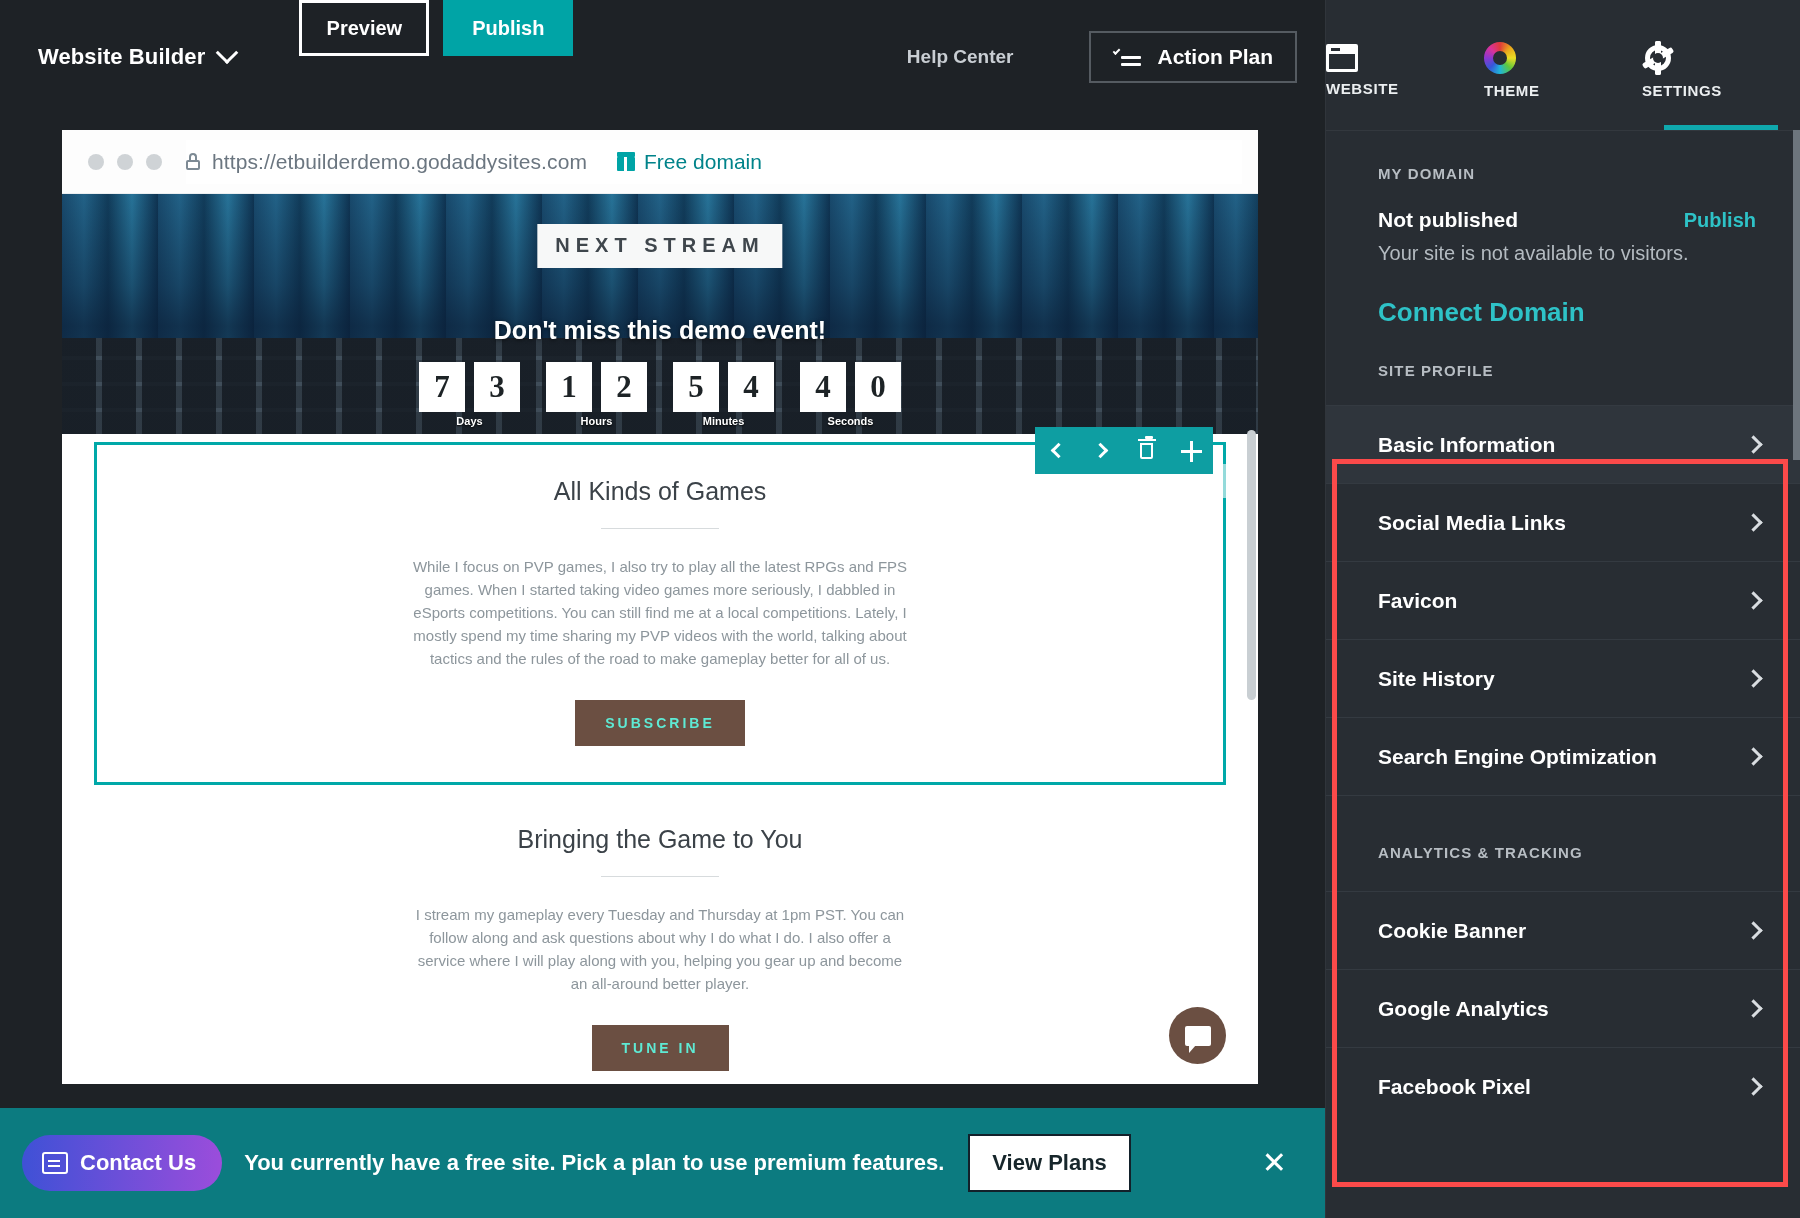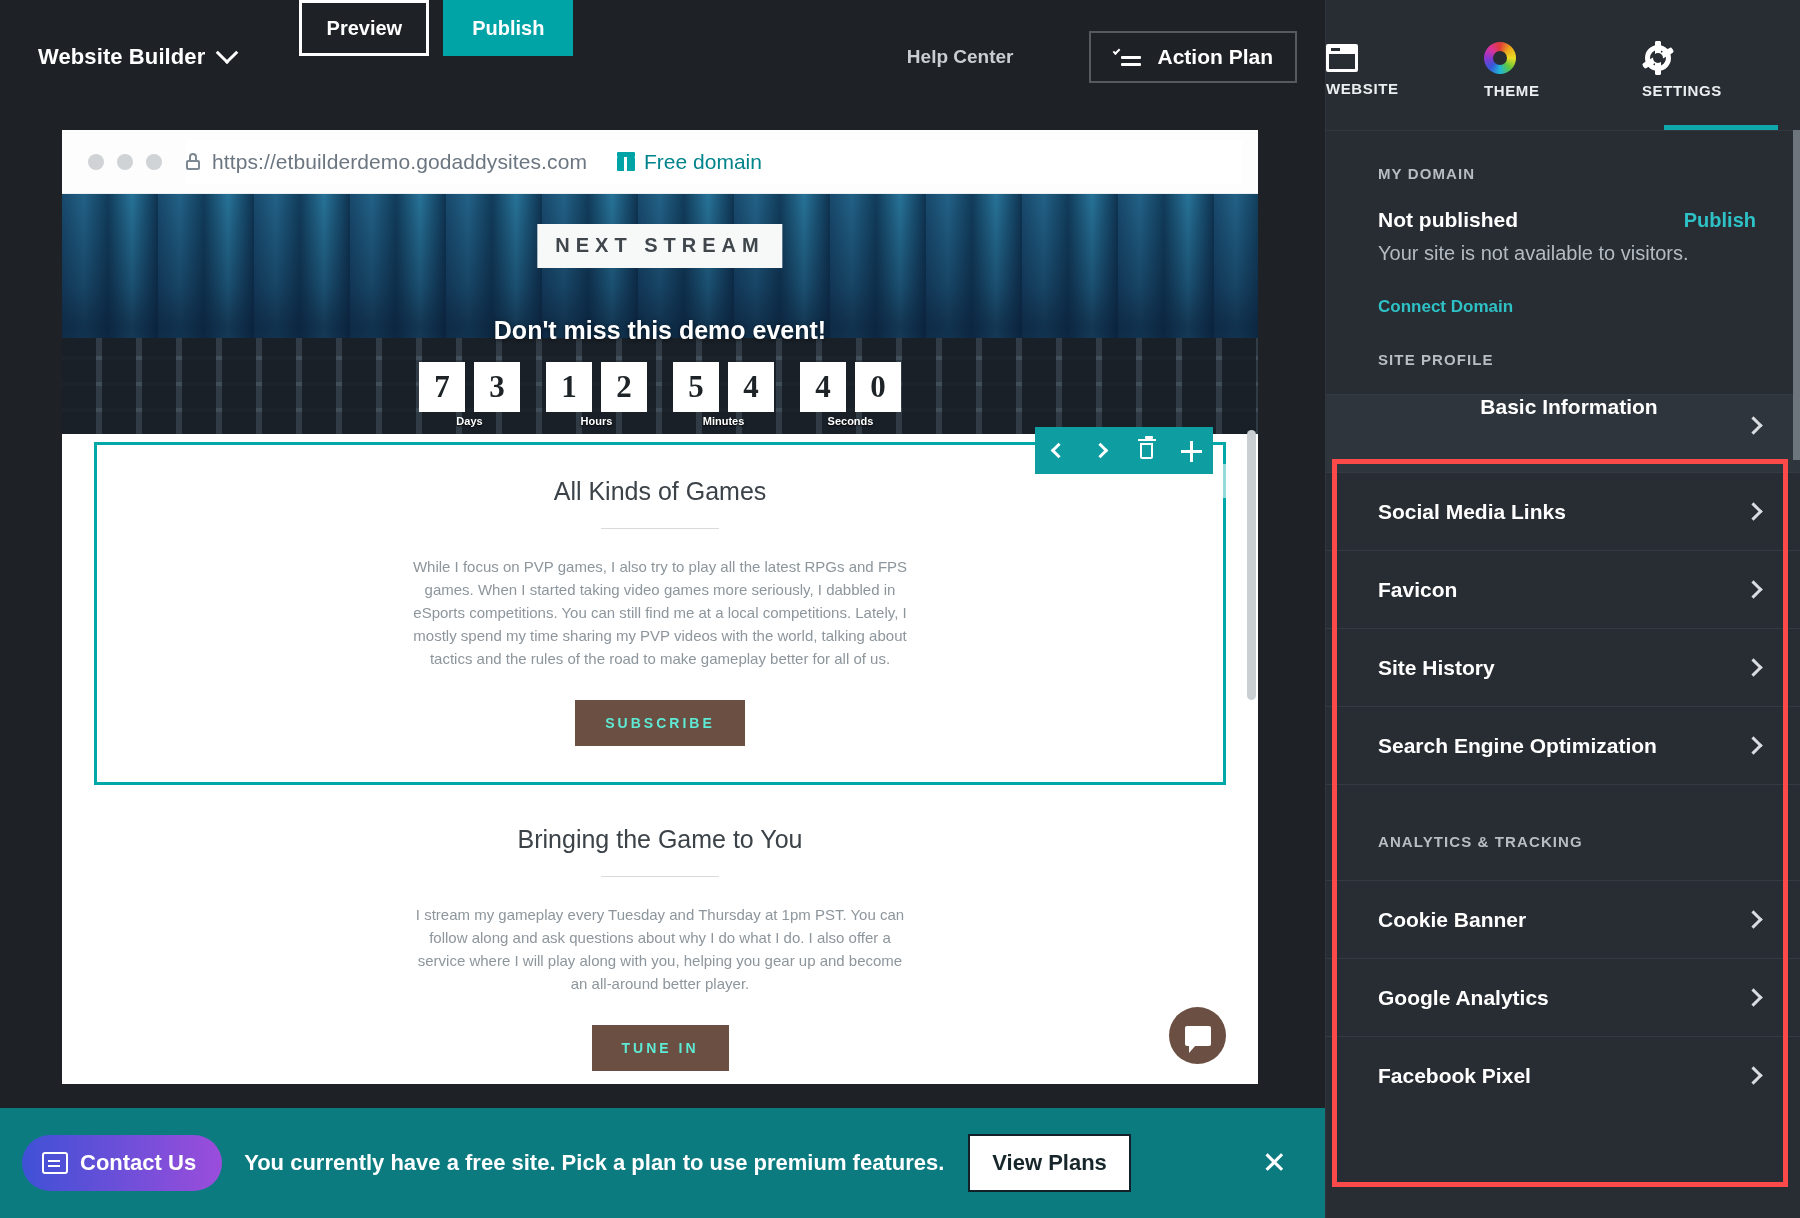--- a/index.html
+++ b/index.html
@@ -265,32 +265,32 @@
   .side-section-label {
     color: #b7bdc3; font-size: 15px; font-weight: bold; letter-spacing: 1.1px;
     padding: 34px 0 0 52px;
   }
   .domain-row {
     display: flex; align-items: baseline; padding: 26px 44px 0 52px;
   }
   .domain-status { color: #ffffff; font-size: 21px; font-weight: bold; }
   .domain-publish { margin-left: auto; color: #2ec2c7; font-size: 20px; font-weight: bold; cursor: pointer; }
   .domain-note { color: #b4bbc1; font-size: 20px; padding: 10px 0 0 52px; }
-  .connect-domain { color: #2ec2c7; font-size: 17px; font-weight: bold; padding: 32px 0 0 52px; cursor: pointer; display:inline-block; }
+  .connect-domain { color: #2ec2c7; font-size: 26px; font-weight: bold; padding: 32px 0 0 52px; cursor: pointer; display:inline-block; }
 
   .redbox {
     position: absolute; left: 6px; right: 12px; top: 459px; bottom: 31px;
     border: 5px solid #fc4a4a; pointer-events: none; z-index: 20;
   }
   .menu-list { margin-top: 26px; }
   .menu-item {
     height: 78px; display: flex; align-items: center;
     padding: 0 40px 0 52px; border-top: 1px solid #343a41; cursor: pointer;
   }
-  .menu-item.hl { background: #2f353c; flex-direction: column; }
+  .menu-item.hl { background: #2f353c; }
   .menu-label { color: #ffffff; font-size: 21px; font-weight: bold; }
   .chev-right {
     margin-left: auto; width: 13px; height: 13px;
     border-top: 3px solid #d9dde1; border-right: 3px solid #d9dde1;
     transform: rotate(45deg);
   }
   .menu-group-label {
     color: #b7bdc3; font-size: 15px; font-weight: bold; letter-spacing: 1.1px;
     padding: 48px 0 30px 52px; border-top: 1px solid #343a41;
   }

